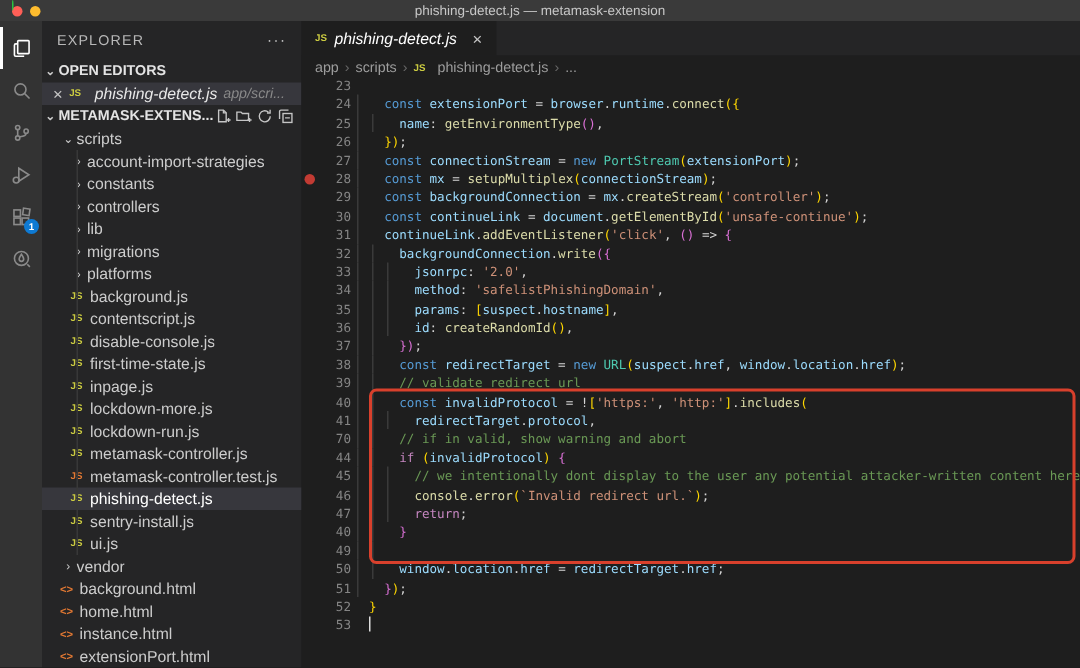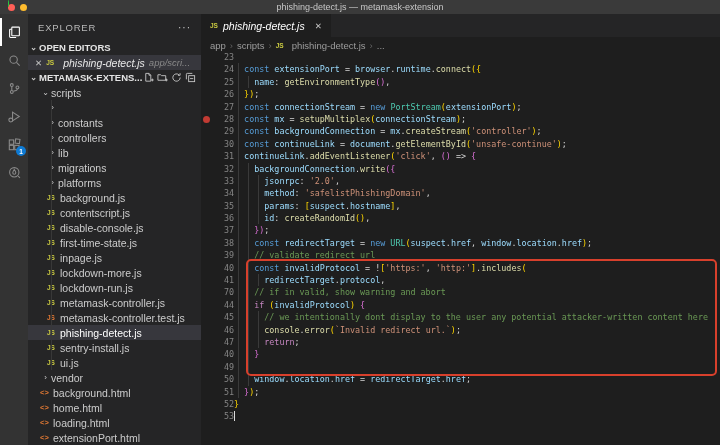--- a/index.html
+++ b/index.html
@@ -49,21 +49,21 @@
   .crumbs{height:16px;display:flex;align-items:center;padding-left:9px;gap:4px;font-size:9.5px;color:#9d9d9d;
     position:relative;z-index:2;background:#1e1e1e;flex:none}
   .crumbs .sep{color:#666}
   .crumbs .citem{cursor:pointer;display:flex;align-items:center;gap:3px}
   
   .code{flex:1;position:relative;font-family:"DejaVu Sans Mono",monospace;font-size:8.4px;line-height:12.4px;margin-top:-2px}
   .cline{display:flex;height:12.4px;white-space:pre}
   .gl{width:12px;flex:none;position:relative;cursor:pointer}
   .bp{position:absolute;left:2px;top:2.7px;width:7px;height:7px;border-radius:50%;background:var(--breakpoint)}
   .ln{width:21px;flex:none;text-align:right;color:#858585;cursor:pointer}
-  .ct{padding-left:0;position:relative;flex:1;color:#d4d4d4;cursor:text}
+  .ct{padding-left:12px;position:relative;flex:1;color:#d4d4d4;cursor:text}
   .g{position:absolute;top:0;bottom:0;width:1px;background:#3a3a3a}
   .cursor{display:inline-block;width:1px;height:10.5px;background:#dcdcdc;vertical-align:text-bottom}
   .tk-k{color:var(--kw)}.tk-kc{color:var(--kw2)}.tk-v{color:var(--vr)}.tk-f{color:var(--fn)}
   .tk-cl{color:var(--cls)}.tk-s{color:var(--str)}.tk-c{color:var(--com)}.tk-p{color:var(--pun)}
   .tk-b1{color:var(--br1)}.tk-b2{color:var(--br2)}
   .redbox{position:absolute;left:45px;right:3px;border:2px solid var(--hl);border-radius:5px;pointer-events:none;z-index:3}
 </style>
 </head>
 <body>
 
@@ -163,20 +163,21 @@
       </span>
     </div>
     <div class="tree" id="tree">
       <div class="tguide"></div>
     <div class="trow lvl1">
           <span class="chev">⌄</span>
           <span class="tlabel">scripts</span>
         </div>
         <div class="trow lvl2">
           <span class="chev">›</span>
+          <span class="tlabel">account-import-strategies</span>
         </div>
         <div class="trow lvl2">
           <span class="chev">›</span>
           <span class="tlabel">constants</span>
         </div>
         <div class="trow lvl2">
           <span class="chev">›</span>
           <span class="tlabel">controllers</span>
         </div>
         <div class="trow lvl2">
@@ -246,21 +247,21 @@
         <div class="trow lvl1">
           <span class="fico html">&lt;&gt;</span>
           <span class="tlabel">background.html</span>
         </div>
         <div class="trow lvl1">
           <span class="fico html">&lt;&gt;</span>
           <span class="tlabel">home.html</span>
         </div>
         <div class="trow lvl1">
           <span class="fico html">&lt;&gt;</span>
-          <span class="tlabel">loading.html</span>
+          <span class="tlabel">instance.html</span>
         </div>
         <div class="trow lvl1">
           <span class="fico html">&lt;&gt;</span>
           <span class="tlabel">extensionPort.html</span>
         </div>
       </div>
   </div>
 
   <div class="editor">
     <div class="tabs">

